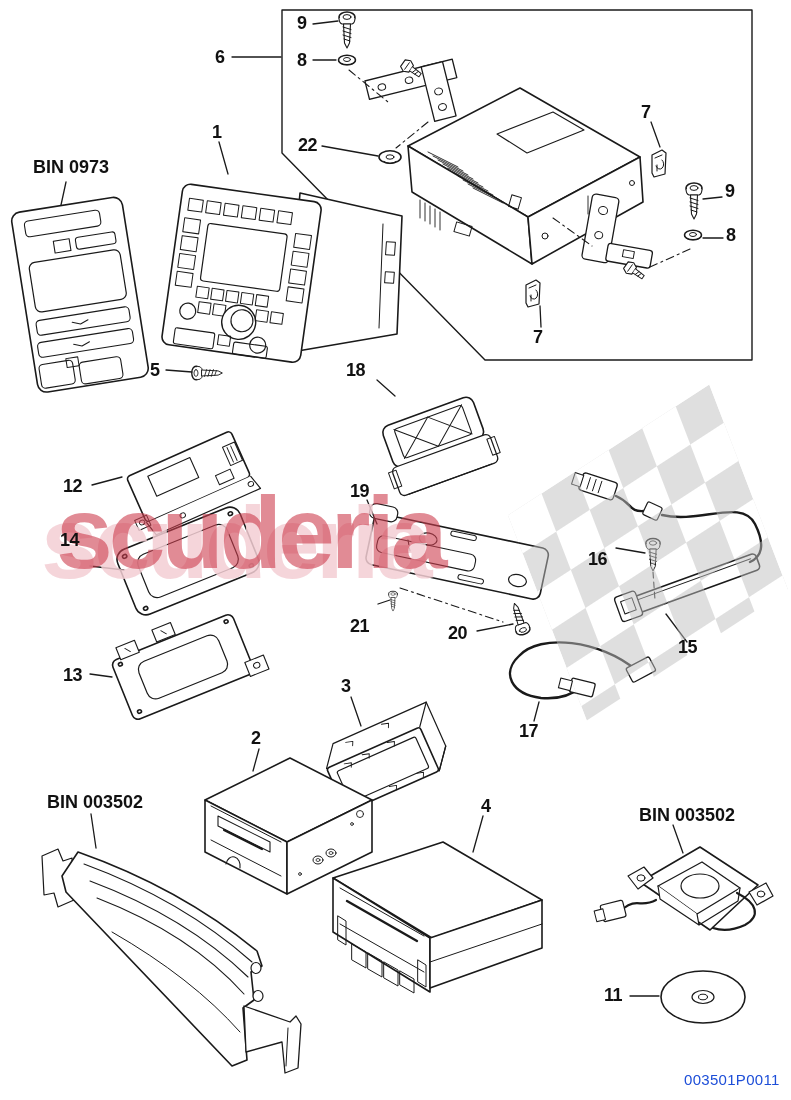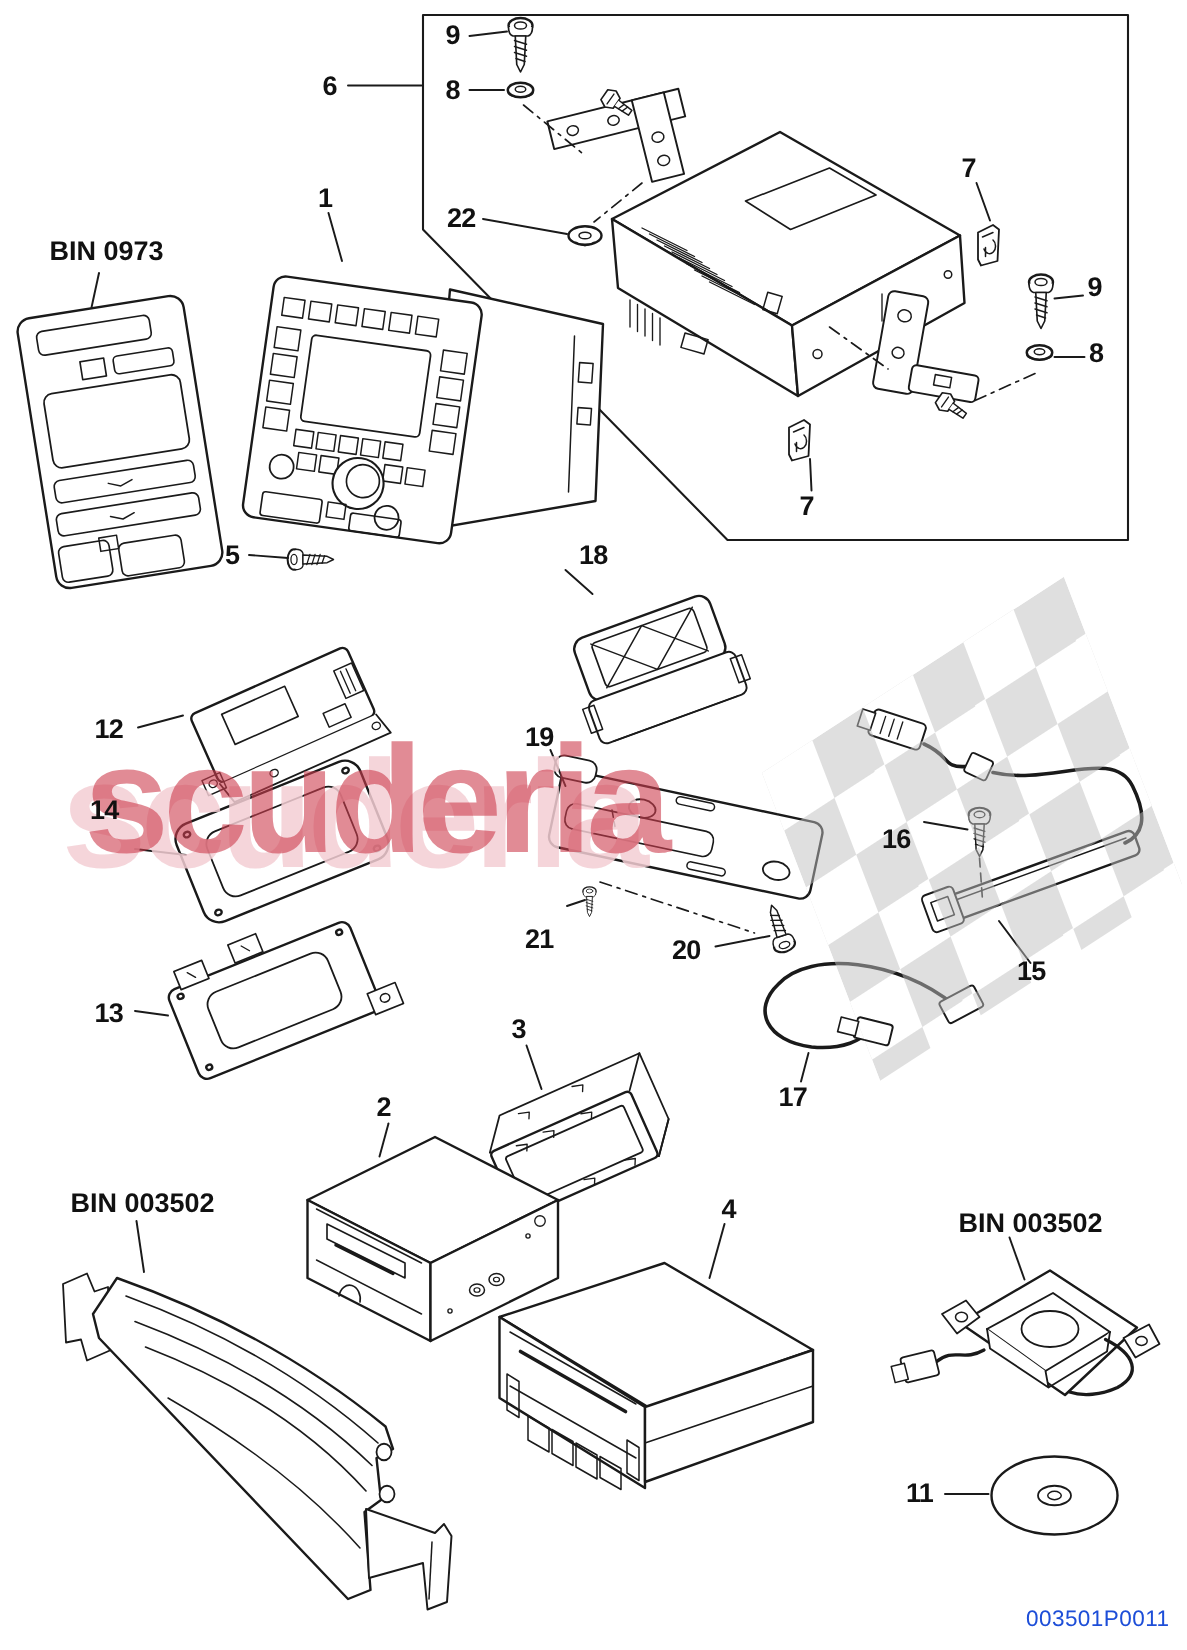--- a/index.html
+++ b/index.html
@@ -389,21 +389,21 @@
       <div class="callout" style="left: 297px; top: 14px;">9</div>
       <div class="callout" style="left: 297px; top: 51px;">8</div>
       <div class="callout" style="left: 215px; top: 48px;">6</div>
       <div class="callout" style="left: 298px; top: 136px;">22</div>
       <div class="callout" style="left: 212px; top: 123px;">1</div>
       <div class="callout" style="left: 641px; top: 103px;">7</div>
       <div class="callout" style="left: 725px; top: 182px;">9</div>
       <div class="callout" style="left: 726px; top: 226px;">8</div>
       <div class="callout" style="left: 533px; top: 328px;">7</div>
       <div class="callout" style="left: 150px; top: 361px;">5</div>
-      <div class="callout" style="left: 386px; top: 361px; text-align: right;">18</div>
+      <div class="callout" style="left: 346px; top: 361px; text-align: right;">18</div>
       <div class="callout" style="left: 63px; top: 477px;">12</div>
       <div class="callout" style="left: 60px; top: 531px;">14</div>
       <div class="callout" style="left: 63px; top: 666px;">13</div>
       <div class="callout" style="left: 350px; top: 482px;">19</div>
       <div class="callout" style="left: 350px; top: 597px; margin-top: 20px;">21</div>
       <div class="callout" style="left: 448px; top: 624px;">20</div>
       <div class="callout" style="left: 588px; top: 537px; margin-top: 13px;">16</div>
       <div class="callout" style="left: 678px; top: 638px;">15</div>
       <div class="callout" style="left: 519px; top: 722px;">17</div>
       <div class="callout" style="left: 341px; top: 677px;">3</div>

